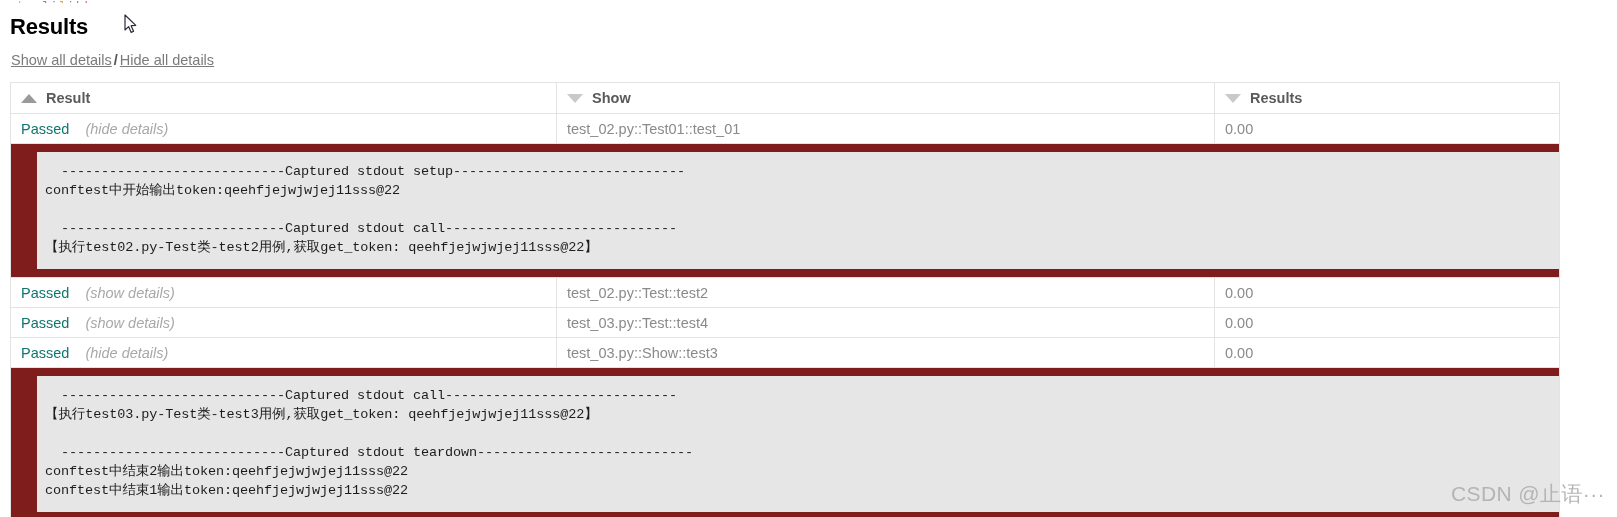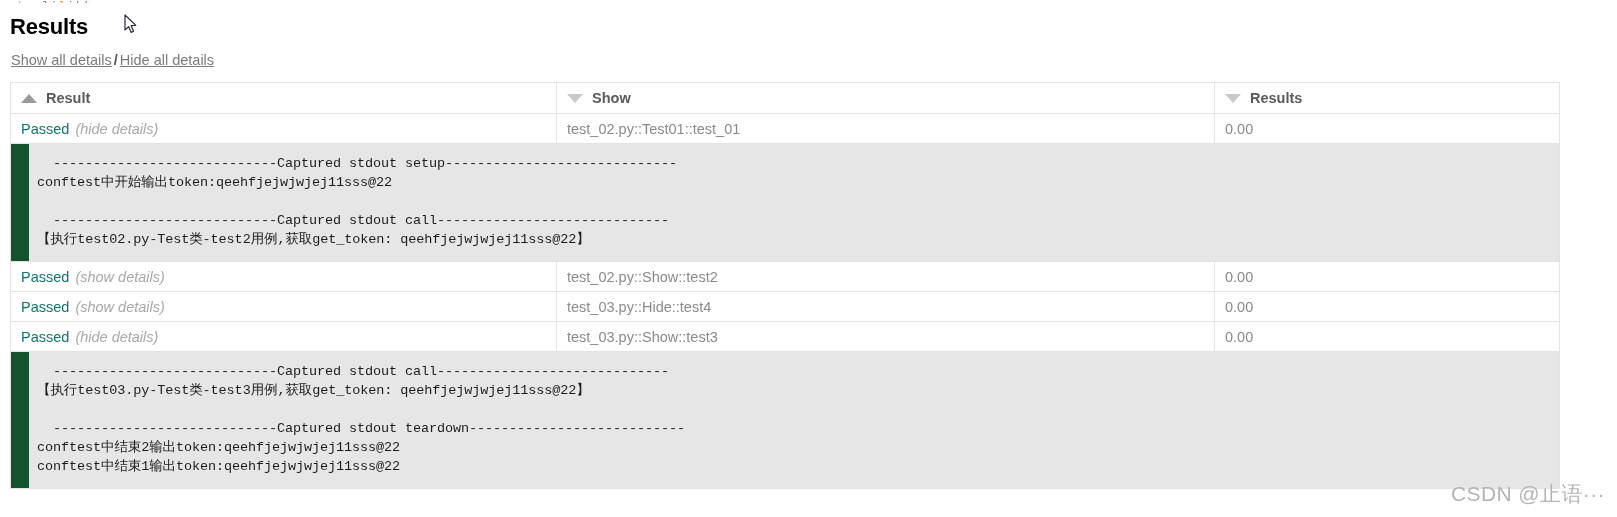--- a/index.html
+++ b/index.html
@@ -120,30 +120,30 @@
     white-space: nowrap;
     overflow: hidden;
   }
 
   .status-passed {
     color: #0f766e;
   }
   .toggle-details {
     color: #a8a8a8;
     font-style: italic;
-    padding-left: 6px;
+    padding-left: 16px;
     cursor: pointer;
   }
 
   
   .log-row td {
-    padding: 0 !important;
+    padding: 8px !important;
     border: none;
     height: auto;
-    background: #14532d;
+    background: #7f1d1d;
   }
   .log-panel {
     background: #e6e6e6;
     font-family: "Liberation Mono", monospace;
     font-size: 13.5px;
     line-height: 19px;
     color: #1c1c1c;
     white-space: pre;
     padding: 10px 0 12px 8px;
     margin-left: 8px;
@@ -221,26 +221,26 @@
               <div class="log-panel" style="margin-left: 0px;">  ----------------------------Captured stdout setup-----------------------------
 conftest中开始输出token:qeehfjejwjwjej11sss@22
 
   ----------------------------Captured stdout call-----------------------------
 【执行test02.py-Test类-test2用例,获取get_token: qeehfjejwjwjej11sss@22】</div>
             </div>
           </td>
         </tr>
         <tr>
           <td><span class="status-passed">Passed</span><span class="toggle-details">(show details)</span></td>
-          <td>test_02.py::Show::test2</td>
+          <td>test_02.py::Test::test2</td>
           <td>0.00</td>
         </tr>
         <tr>
           <td><span class="status-passed">Passed</span><span class="toggle-details">(show details)</span></td>
-          <td>test_03.py::Hide::test4</td>
+          <td>test_03.py::Test::test4</td>
           <td>0.00</td>
         </tr>
         <tr>
           <td><span class="status-passed">Passed</span><span class="toggle-details">(hide details)</span></td>
           <td>test_03.py::Show::test3</td>
           <td>0.00</td>
         </tr>
         <tr class="log-row">
           <td colspan="3">
             <div class="log-outer">

